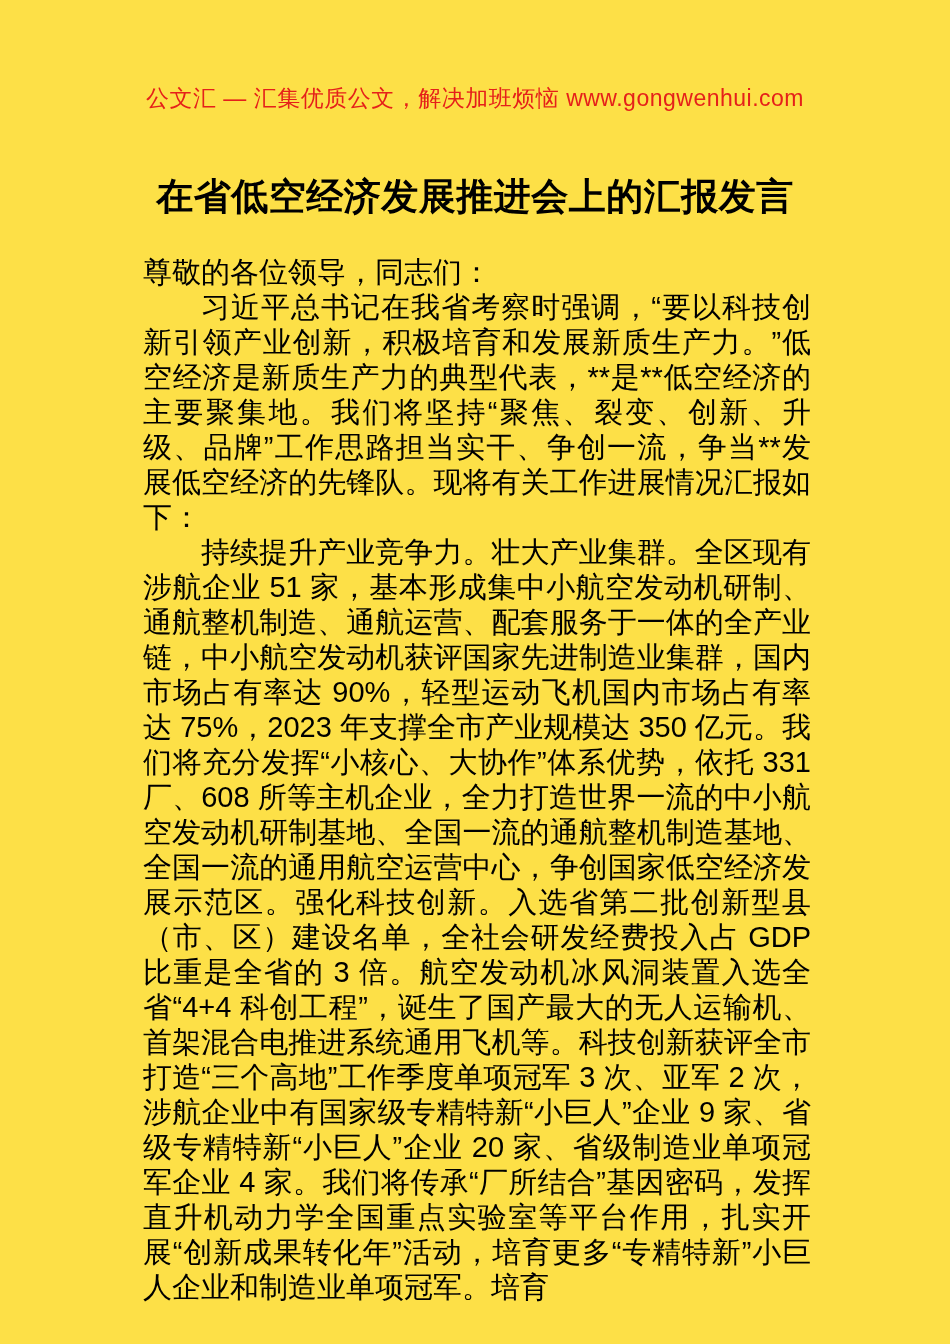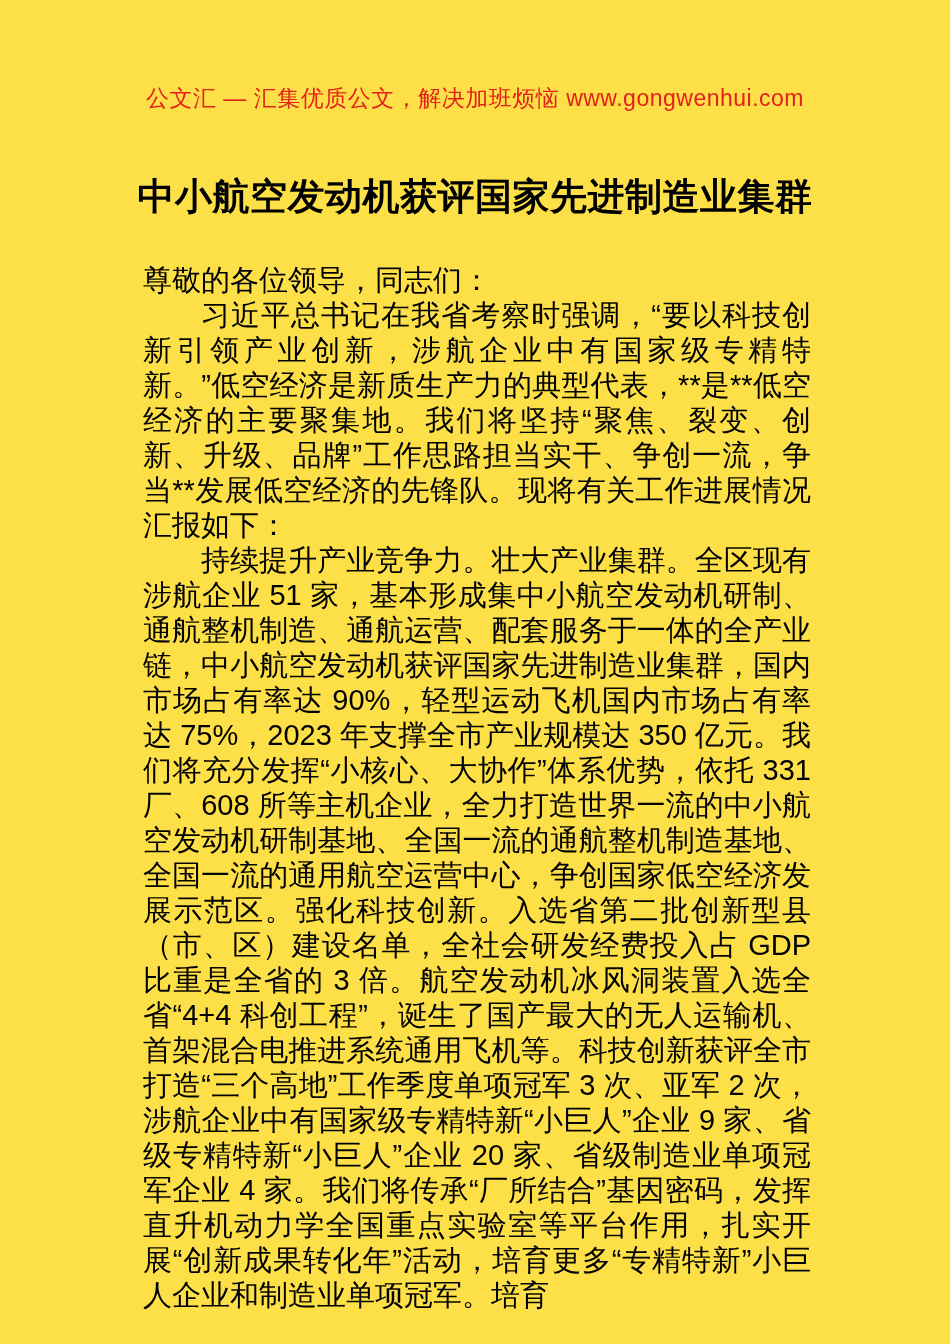--- a/index.html
+++ b/index.html
@@ -47,21 +47,21 @@
       font-size: 37px;
       line-height: 50px;
       font-weight: bold;
       letter-spacing: 0.5px;
       color: #000000;
     }
 
     
     .doc-body {
       position: absolute;
-      top: 263px;
+      top: 255px;
       left: 143px;
       width: 668px;
       font-size: 29px;
       line-height: 35px;
       color: #000000;
       text-align: justify;
       text-justify: inter-ideograph;
       word-break: break-all;
     }
     .doc-body p {
@@ -74,21 +74,21 @@
   </style>
 </head>
 <body style="background: rgb(255, 255, 255);">
 
 <div class="page">
 
   <div class="watermark" style="color: rgb(229, 32, 26);">
     <span>公文汇 — 汇集优质公文，解决加班烦恼 www.gongwenhui.com</span>
   </div>
 
-  <h1 class="doc-title">中小航空发动机获评国家先进制造业集群</h1>
+  <h1 class="doc-title">在省低空经济发展推进会上的汇报发言</h1>
 
   <div class="doc-body">
       <p>尊敬的各位领导，同志们：</p>
-      <p class="indent">习近平总书记在我省考察时强调，“要以科技创新引领产业创新，涉航企业中有国家级专精特新。”低空经济是新质生产力的典型代表，**是**低空经济的主要聚集地。我们将坚持“聚焦、裂变、创新、升级、品牌”工作思路担当实干、争创一流，争当**发展低空经济的先锋队。现将有关工作进展情况汇报如下：</p>
+      <p class="indent">习近平总书记在我省考察时强调，“要以科技创新引领产业创新，积极培育和发展新质生产力。”低空经济是新质生产力的典型代表，**是**低空经济的主要聚集地。我们将坚持“聚焦、裂变、创新、升级、品牌”工作思路担当实干、争创一流，争当**发展低空经济的先锋队。现将有关工作进展情况汇报如下：</p>
       <p class="indent">持续提升产业竞争力。壮大产业集群。全区现有涉航企业 51 家，基本形成集中小航空发动机研制、通航整机制造、通航运营、配套服务于一体的全产业链，中小航空发动机获评国家先进制造业集群，国内市场占有率达 90%，轻型运动飞机国内市场占有率达 75%，2023 年支撑全市产业规模达 350 亿元。我们将充分发挥“小核心、大协作”体系优势，依托 331 厂、608 所等主机企业，全力打造世界一流的中小航空发动机研制基地、全国一流的通航整机制造基地、全国一流的通用航空运营中心，争创国家低空经济发展示范区。强化科技创新。入选省第二批创新型县（市、区）建设名单，全社会研发经费投入占 GDP 比重是全省的 3 倍。航空发动机冰风洞装置入选全省“4+4 科创工程”，诞生了国产最大的无人运输机、首架混合电推进系统通用飞机等。科技创新获评全市打造“三个高地”工作季度单项冠军 3 次、亚军 2 次，涉航企业中有国家级专精特新“小巨人”企业 9 家、省级专精特新“小巨人”企业 20 家、省级制造业单项冠军企业 4 家。我们将传承“厂所结合”基因密码，发挥直升机动力学全国重点实验室等平台作用，扎实开展“创新成果转化年”活动，培育更多“专精特新”小巨人企业和制造业单项冠军。培育</p>
     </div>
 
 </div>
 
 </body></html>

